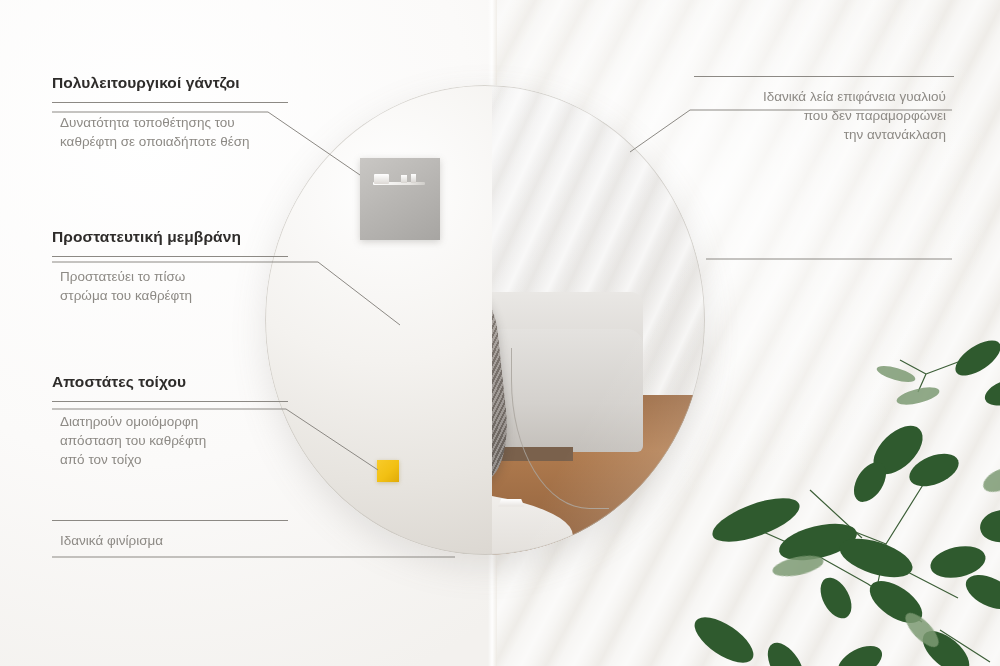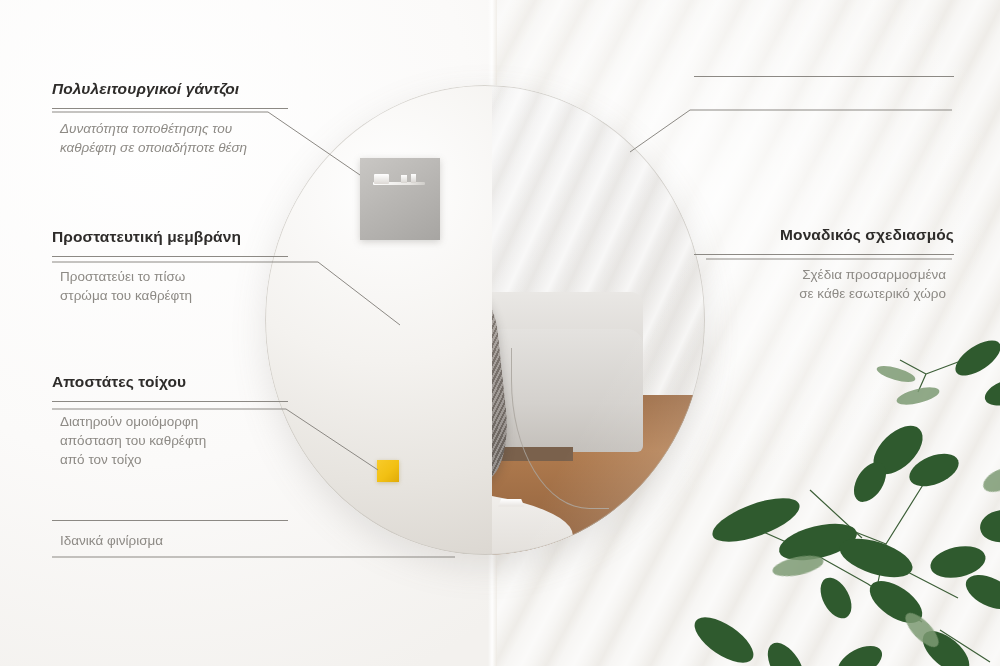--- a/index.html
+++ b/index.html
@@ -338,21 +338,21 @@
     margin-bottom: 10px;
   }
   .co-desc {
     font-size: 13.5px;
     line-height: 1.42;
     color: #8d8a85;
     margin: 8px;
     white-space: pre-line;
   }
 
-  .c-hooks    { top: 80px; font-style: italic; }
+  .c-hooks    { top: 74px; }
   .c-membrane { top: 228px; }
   .c-spacers  { top: 373px; }
   .c-edges    { top: 520px; }
   .c-quality  { top: 76px; }
   .c-design   { top: 226px; }
 
   
   .plant { position: absolute; left: 690px; top: 330px; width: 330px; height: 346px; }
   .plant svg { width: 100%; height: 100%; display: block; }
 </style>
@@ -454,28 +454,25 @@
 στρώμα του καθρέφτη</div>
   </div>
 
   <div class="callout left c-edges">
     <div class="co-rule"></div>
     <div class="co-desc">Ιδανικά φινίρισμα</div>
   </div>
 
   <div class="callout right c-quality">
     <div class="co-rule"></div>
-  </div>
-
-  <div class="callout right c-design">
-    <div class="co-title">Μοναδικός σχεδιασμός</div>
-    <div class="co-rule"></div>
-    <div class="co-desc">Σχέδια προσαρμοσμένα
-σε κάθε εσωτερικό χώρο</div>
-  </div>
+    <div class="co-desc">Ιδανικά λεία επιφάνεια γυαλιού
+που δεν παραμορφώνει
+την αντανάκλαση</div>
+  </div>
+
 
   <div class="plant">
     <svg viewBox="0 0 330 346">
       <g stroke="#3d5f38" stroke-width="1.2" fill="none">
         <path d="M300 20 L236 44 M236 44 L210 30 M236 44 L228 62"></path>
         <path d="M236 150 L196 214 M196 214 L150 196 M196 214 L186 262"></path>
         <path d="M120 160 L172 208 M206 236 L268 268 M250 300 L300 332"></path>
         <path d="M60 196 L128 226 M128 226 L178 254 M178 254 L232 292"></path>
       </g>
       <g fill="#2f5a2e">

